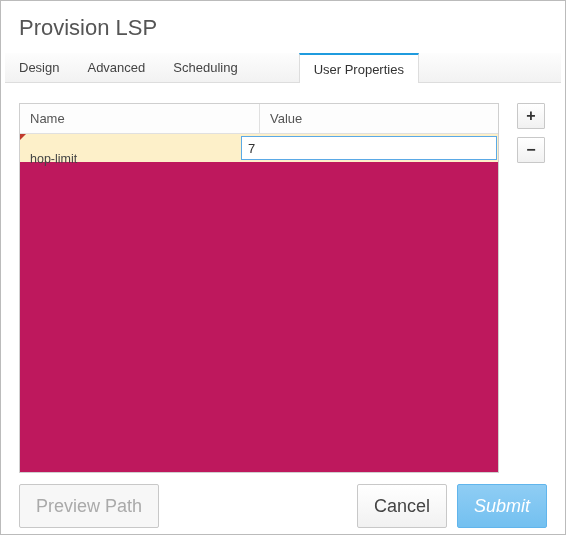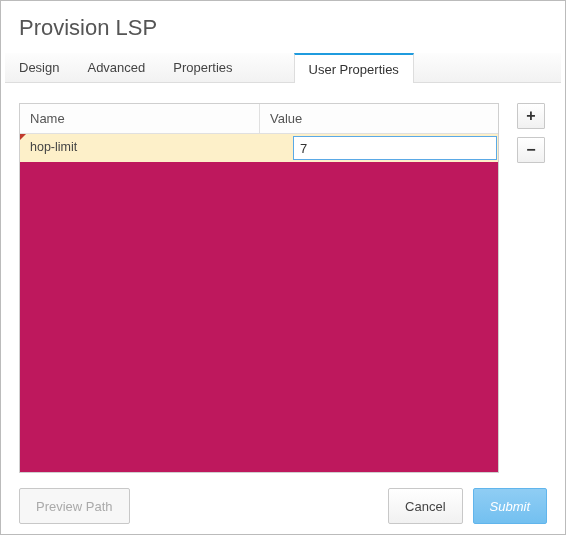--- a/index.html
+++ b/index.html
@@ -96,22 +96,23 @@
     width: 0;
     height: 0;
     border-top: 6px solid #c0392b;
     border-right: 6px solid transparent;
   }
   .td {
     padding: 6px 10px;
     font-size: 12.5px;
   }
   .td.name {
-    width: 272px;
+    width: 220px;
     color: #444;
+    margin-top: 12px;
   }
   .td.value {
     flex: 1;
     padding: 2px 1px 2px 1px;
   }
   .cell-input {
     width: 100%;
     height: 24px;
     border: 1px solid #8c8c8c;
     outline: 1px solid #5aa9e6;
@@ -150,23 +151,23 @@
     left: 0;
     right: 0;
     height: 56px;
     display: flex;
     align-items: center;
     padding: 0 18px;
   }
   .btn {
     border: 1px solid #c8c8c8;
     background: linear-gradient(#ffffff, #f1f1f1);
-    height: 36px;
+    height: 44px;
     padding: 0 16px;
-    font-size: 13px;
+    font-size: 18px;
     color: #444;
     border-radius: 2px;
     cursor: pointer;
   }
   .btn.disabled {
     color: #aaa;
     cursor: default;
     background: #f7f7f7;
   }
   .btn.primary {
@@ -184,21 +185,21 @@
 </style>
 </head>
 <body>
 
 <div class="dialog">
   <div class="dialog-title">Provision LSP</div>
 
   <div class="tabs">
     <div class="tab">Design</div>
     <div class="tab">Advanced</div>
-    <div class="tab">Properties</div>
+    <div class="tab">Scheduling</div>
     <div class="tab active">User Properties</div>
   </div>
 
   <div class="content-area">
     <div class="table-wrap">
       <div class="table-head">
         <div class="th name">Name</div>
         <div class="th value">Value</div>
       </div>
       <div class="table-row editing">

